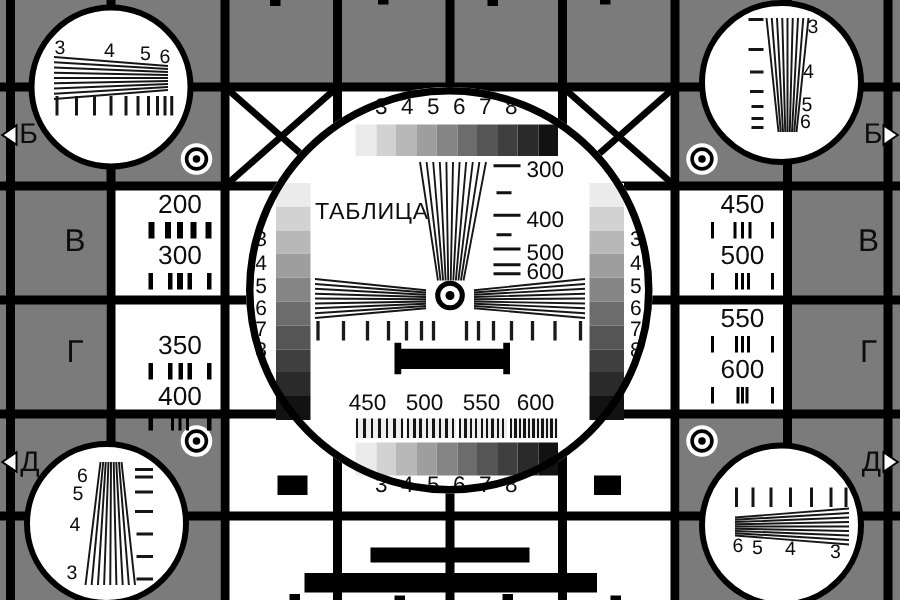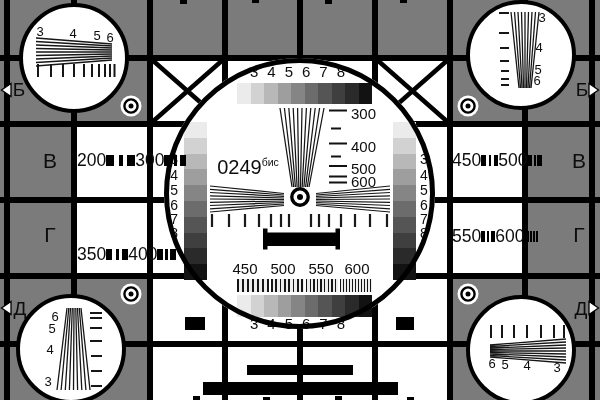--- a/index.html
+++ b/index.html
@@ -12,21 +12,21 @@
   .disc{position:absolute;width:110px;height:110px;background:#fff;border:4px solid #000;border-radius:50%}
   #bigdisc{position:absolute;left:164px;top:58px;width:271px;height:271px;background:#fff;border-radius:50%}
   #bigring{position:absolute;left:164px;top:58px;width:271px;height:271px;border:5px solid #000;border-radius:50%}
   .glrow{position:absolute;left:250px;width:95px;height:16px;display:flex;justify-content:space-between;
          font-size:15px;line-height:16px}
   .strip{position:absolute;display:flex}
   .strip.v{flex-direction:column}
   .slbl{position:absolute;width:16px;height:15px;font-size:14px;line-height:15px}
   .cslbl{position:absolute;left:351px;height:15px;font-size:15px;line-height:15px}
   .blbl{position:absolute;width:40px;height:16px;text-align:center;font-size:15px;line-height:16px;top:261px}
-  .rescell{position:absolute;width:86px;height:66px;display:flex;align-items:center;
+  .rescell{position:absolute;width:86px;height:66px;display:flex;flex-direction:column;align-items:center;
            justify-content:space-between;font-size:17.5px;line-height:18px}
   .ticks{width:42px;height:11px;display:flex;justify-content:space-between;align-items:stretch}
   .rowletter{position:absolute;width:30px;height:26px;text-align:center;font-size:21px;line-height:26px}
   .marker{position:absolute;height:20px;font-size:19px;line-height:20px;text-align:center}
   .title1{position:absolute;left:206px;top:133px;width:84px;text-align:center;font-size:15.5px;
           letter-spacing:.5px;line-height:18px}
   .title2{position:absolute;left:206px;top:151px;width:84px;text-align:center;font-size:20px;line-height:22px}
   .title2 sup{font-size:10.5px}
   .burst{position:absolute;left:237px;top:279px;width:135px;height:13px;display:flex;gap:2px;background:#fff}
   .burst div{flex:1}
@@ -169,21 +169,21 @@
       <div style="flex: 1 1 0%; background: rgb(184, 184, 184);"></div>
       <div style="flex: 1 1 0%; background: rgb(158, 158, 158);"></div>
       <div style="flex: 1 1 0%; background: rgb(133, 133, 133);"></div>
       <div style="flex: 1 1 0%; background: rgb(108, 108, 108);"></div>
       <div style="flex: 1 1 0%; background: rgb(85, 85, 85);"></div>
       <div style="flex: 1 1 0%; background: rgb(63, 63, 63);"></div>
       <div style="flex: 1 1 0%; background: rgb(42, 42, 42);"></div>
       <div style="flex: 1 1 0%; background: rgb(18, 18, 18);"></div>
     </div>
 
-  <div class="title2"><span>0249</span><sup>бис</sup></div>
+  <div class="title1">ТАБЛИЦА</div>
 
   <div class="cslbl" style="top:106px">300</div>
   <div class="cslbl" style="top:139px">400</div>
   <div class="cslbl" style="top:161px">500</div>
   <div class="cslbl" style="top:174px">600</div>
 
   <div class="strip v" style="left:184px;top:122px;width:23px;height:158px">
       <div style="flex: 1 1 0%; background: rgb(235, 235, 235);"></div>
       <div style="flex: 1 1 0%; background: rgb(210, 210, 210);"></div>
       <div style="flex: 1 1 0%; background: rgb(184, 184, 184);"></div>

